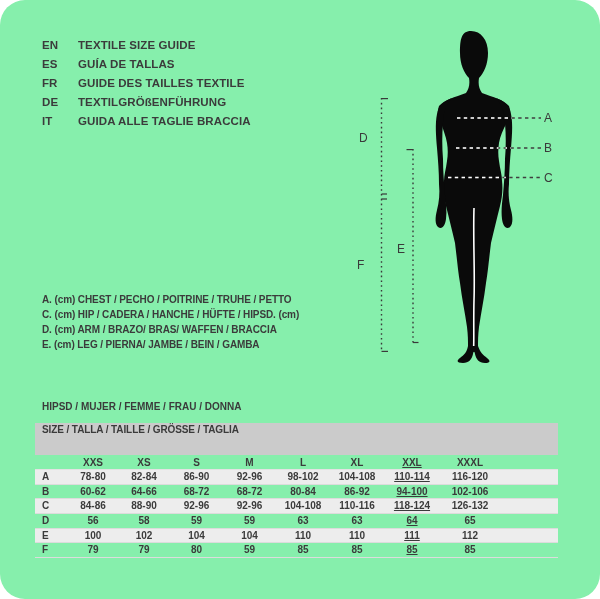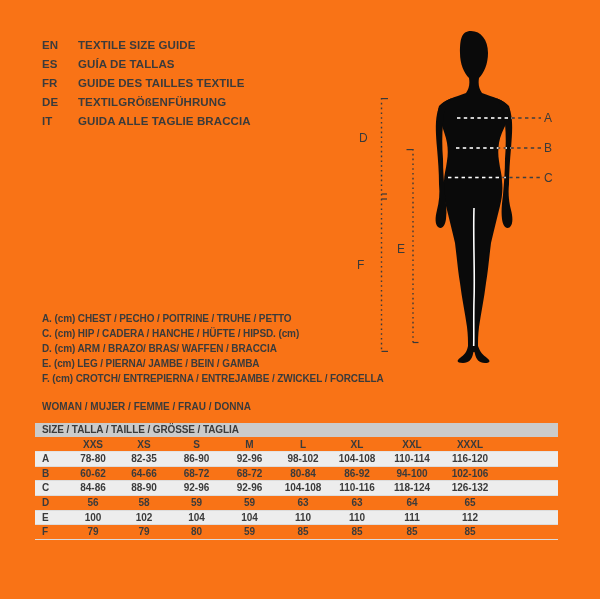--- a/index.html
+++ b/index.html
@@ -1,41 +1,41 @@
 <!DOCTYPE html>
 <html><head>
 <meta charset="utf-8">
 <style>
   html,body{margin:0;padding:0;background:#fff;}
   .page{
-    position:relative;width:600px;height:599px;background:#f97316;overflow:hidden;
-    font-family:"Liberation Sans",sans-serif;font-weight:bold;color:#3b3b3b;
+    position:relative;width:600px;height:599px;background:#86efac;overflow:hidden;
+    font-family:"Liberation Sans",sans-serif;font-weight:bold;color:#3b3b3b;border-radius:25px;
   }
   
   .lang-block{position:absolute;left:42px;top:36px;}
   .lang-row{display:flex;height:19px;line-height:19px;font-size:11.5px;letter-spacing:.1px;}
   .lang-code{width:36px;}
   
   .figure{position:absolute;left:340px;top:20px;width:260px;height:370px;}
   .figure text{font-family:"Liberation Sans",sans-serif;font-size:12px;font-weight:400;fill:#3a3a3a;}
   
-  .meas-block{position:absolute;left:42px;top:311px;}
+  .meas-block{position:absolute;left:42px;top:292px;}
   .meas-line{height:15px;line-height:15px;font-size:10px;letter-spacing:-.1px;white-space:nowrap;}
   
   .gender-line{position:absolute;left:42px;top:400px;height:13px;line-height:13px;font-size:10px;}
   
   .size-table{position:absolute;left:35px;top:423px;width:523px;font-size:10px;}
-  .table-header-bar{height:14px;line-height:14px;background:#cbcbcb;padding-left:7px;letter-spacing:-.1px;}
+  .table-header-bar{height:32px;line-height:14px;background:#cbcbcb;padding-left:7px;letter-spacing:-.1px;}
   .trow{display:flex;height:14.7px;line-height:14.7px;border-bottom:1px solid #dcdcdc;box-sizing:border-box;}
   .trow.thead{height:15px;line-height:15px;border-bottom:1px solid #e3e3e3;}
   .trow.stripe{background:#ededed;}
   .cell{text-align:center;}
   .cell.label{width:33px;text-align:left;padding-left:7px;box-sizing:border-box;}
   .cell.v1{width:50px;} .cell.v2{width:52px;} .cell.v3{width:53px;} .cell.v4{width:53px;}
-  .cell.v5{width:54px;} .cell.v6{width:54px;} .cell.v7{width:56px;} .cell.v8{width:60px;}
+  .cell.v5{width:54px;} .cell.v6{width:54px;} .cell.v7{width:56px;text-decoration:underline;} .cell.v8{width:60px;}
   .cell.filler{flex:1;}
 </style>
 </head>
 <body>
 
 <div class="page">
 
   <div class="lang-block">
     <div class="lang-row">
       <span class="lang-code">EN</span>
@@ -101,45 +101,44 @@
     <text x="359" y="142">D</text>
     <text x="397" y="253">E</text>
     <text x="357" y="269">F</text>
   </svg>
 
   <div class="meas-block">
     <div class="meas-line">A. (cm) CHEST / PECHO / POITRINE / TRUHE / PETTO</div>
     <div class="meas-line">C. (cm) HIP / CADERA / HANCHE / HÜFTE / HIPSD. (cm)</div>
     <div class="meas-line">D. (cm) ARM / BRAZO/ BRAS/ WAFFEN / BRACCIA</div>
     <div class="meas-line">E. (cm) LEG / PIERNA/ JAMBE / BEIN / GAMBA</div>
-    <div class="meas-line">F. (cm) CROTCH/ ENTREPIERNA / ENTREJAMBE / ZWICKEL / FORCELLA</div>
   </div>
 
-  <div class="gender-line">WOMAN / MUJER / FEMME / FRAU / DONNA</div>
+  <div class="gender-line">HIPSD / MUJER / FEMME / FRAU / DONNA</div>
 
   <div class="size-table">
     <div class="table-header-bar">SIZE / TALLA / TAILLE / GRÖSSE / TAGLIA</div>
 
     <div class="trow thead">
       <div class="cell label"></div>
       <div class="cell v1">XXS</div>
       <div class="cell v2">XS</div>
       <div class="cell v3">S</div>
       <div class="cell v4">M</div>
       <div class="cell v5">L</div>
       <div class="cell v6">XL</div>
       <div class="cell v7">XXL</div>
       <div class="cell v8">XXXL</div>
       <div class="cell filler"></div>
     </div>
 
     <div class="trow stripe">
       <div class="cell label">A</div>
       <div class="cell v1">78-80</div>
-      <div class="cell v2">82-35</div>
+      <div class="cell v2">82-84</div>
       <div class="cell v3">86-90</div>
       <div class="cell v4">92-96</div>
       <div class="cell v5">98-102</div>
       <div class="cell v6">104-108</div>
       <div class="cell v7">110-114</div>
       <div class="cell v8">116-120</div>
       <div class="cell filler"></div>
     </div>
 
     <div class="trow">

